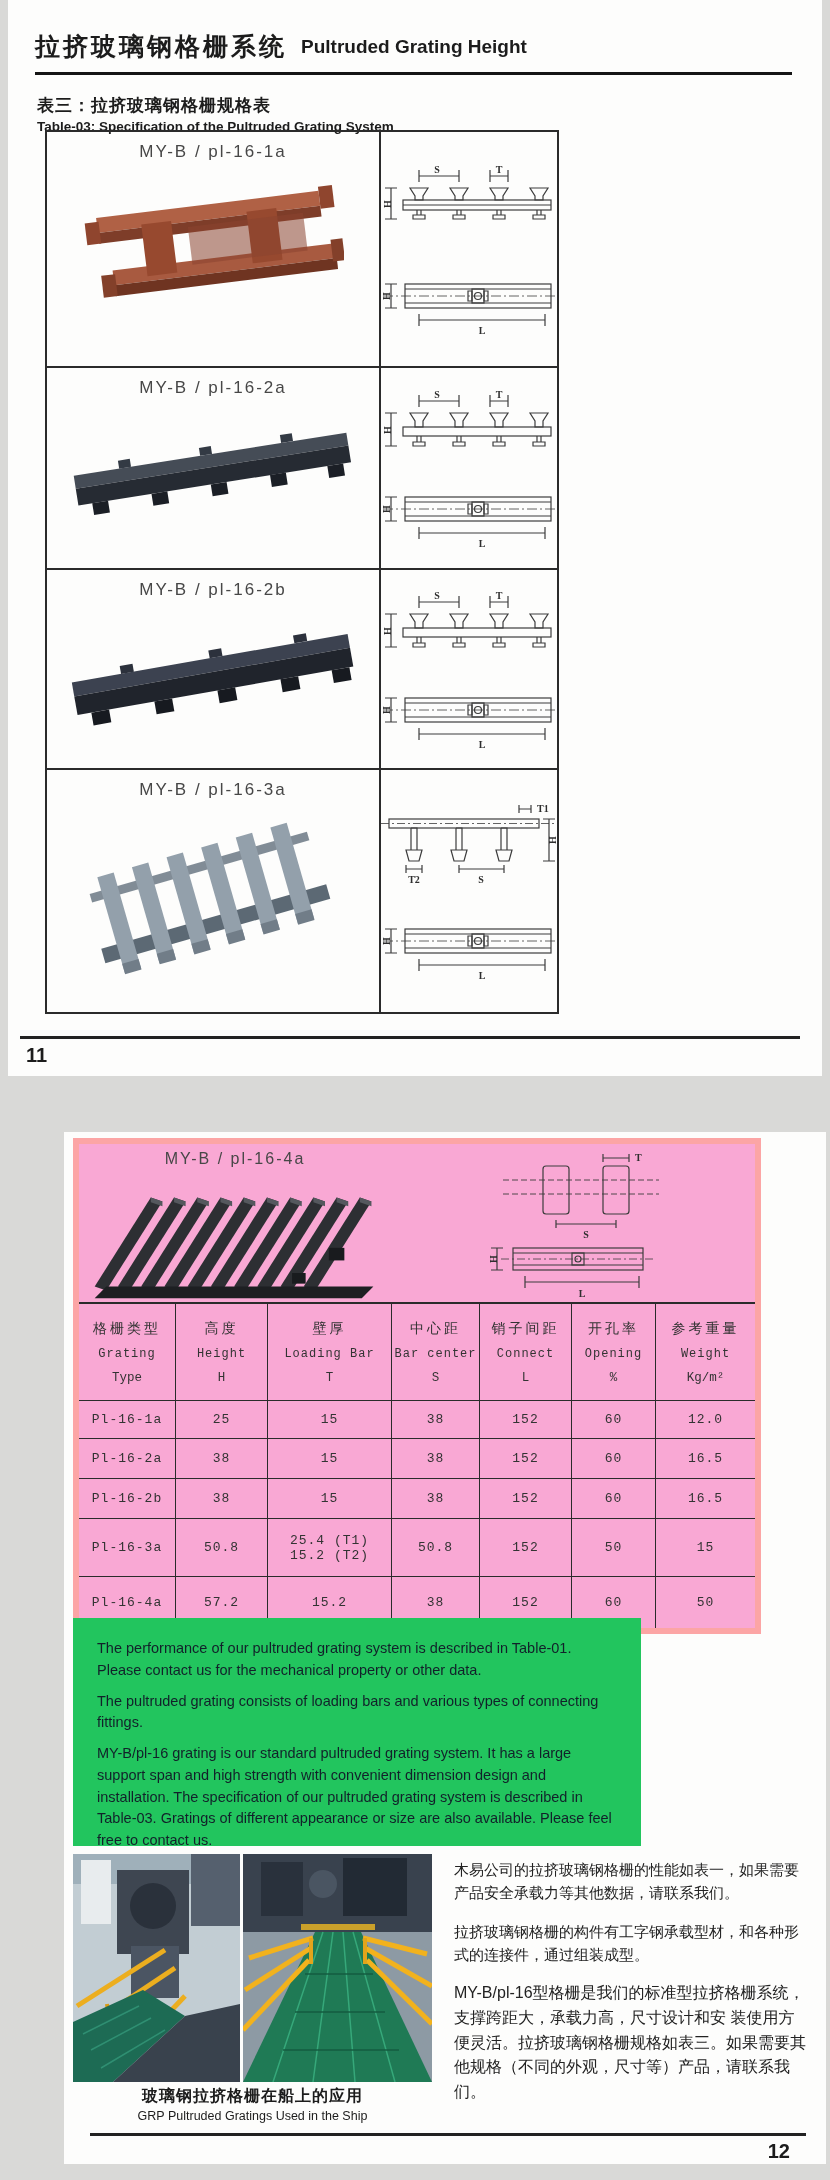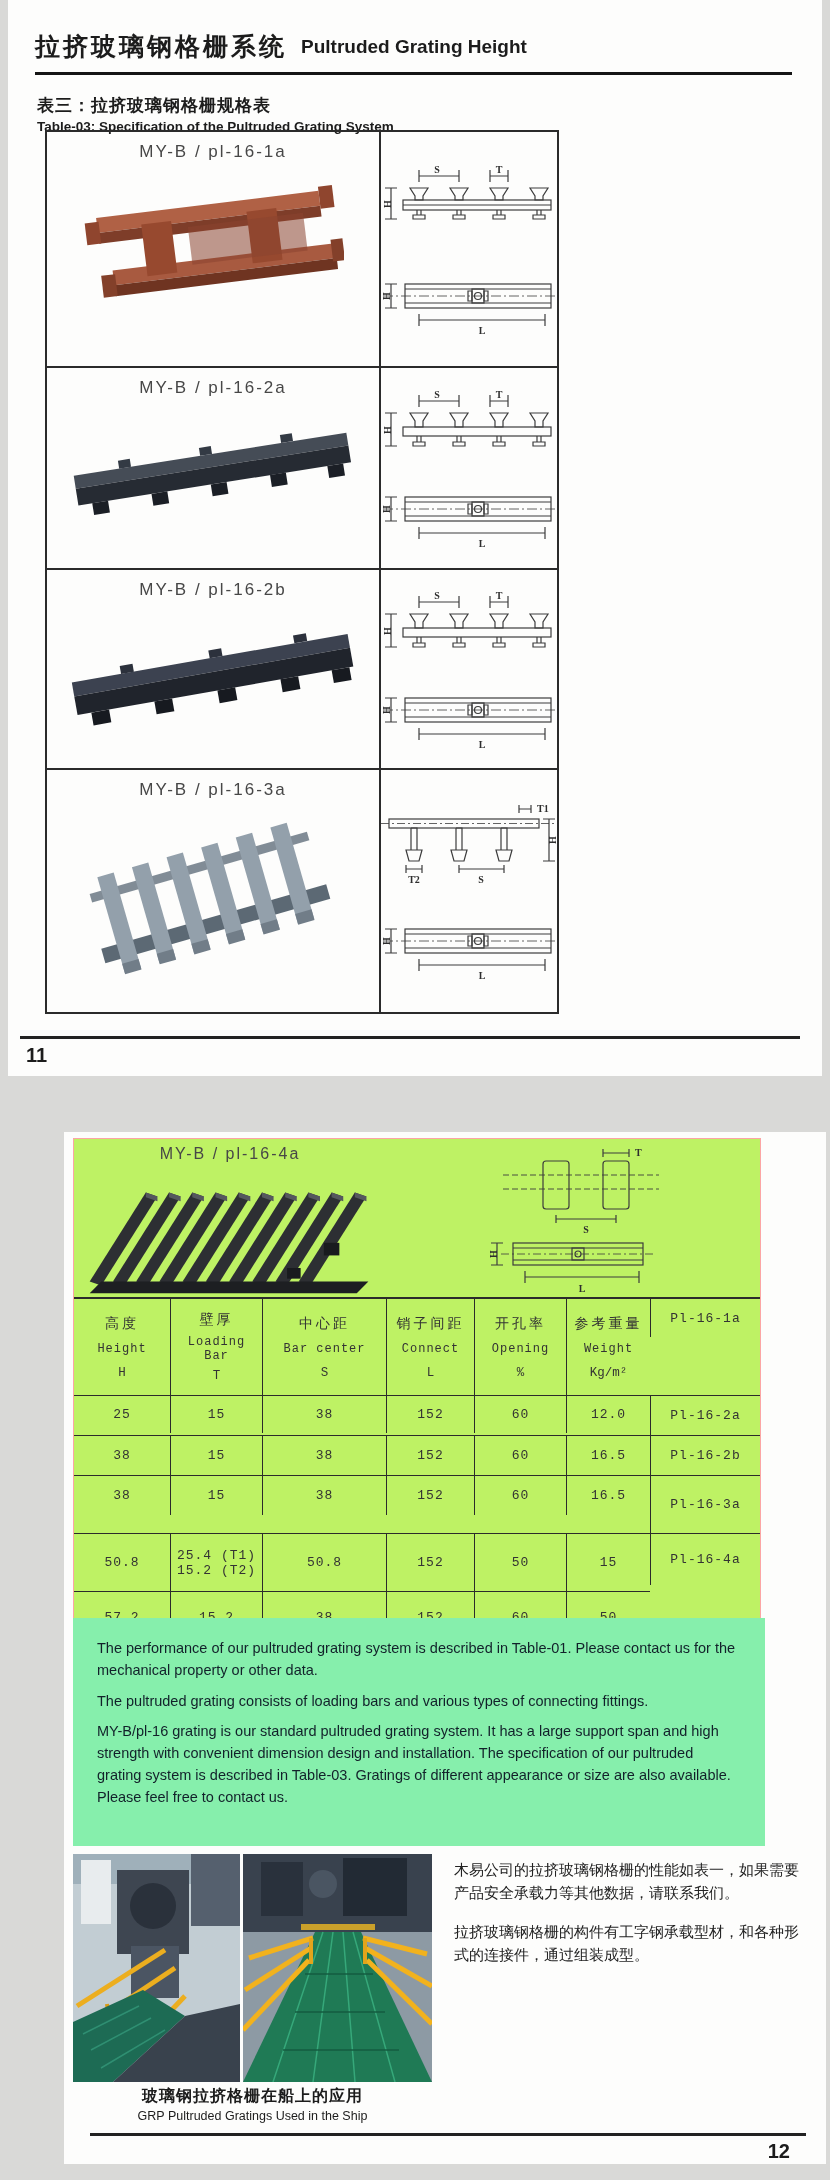--- a/index.html
+++ b/index.html
@@ -46,21 +46,21 @@
     font-size: 10px; fill: #2e2e2e;
   }
   .dim-draw { stroke: #3c3c3c; }
 
   .foot1-rule { position: absolute; left: 12px; top: 1036px; width: 780px; border-top: 3px solid #222; }
   .foot1-num { position: absolute; left: 18px; top: 1044px; font-size: 20px; font-weight: bold; }
 
   
   .p2table {
     position: absolute; left: 9px; top: 6px; width: 688px;
-    border: 1px solid #fca5a5; background: #bef264;
+    border: 6px solid #fca5a5; background: #f9a8d4;
   }
   .featured {
     display: grid; grid-template-columns: 312px 1fr; height: 160px;
     border-bottom: 2px solid #2b2b2b;
   }
   .featured .pcell { padding-top: 6px; }
   .featured .pcell .model { font-size: 16px; }
   .spec { display: grid; grid-template-columns: 96px 92px 124px 88px 92px 84px 1fr; }
   .spec > div {
     display: flex; align-items: center; justify-content: center; text-align: center;
@@ -73,22 +73,22 @@
   .hcell .hsym { font-family: "Liberation Mono", monospace; font-size: 12.5px; color: #333; }
   .spec .dcel {
     font-family: "Liberation Mono", monospace; font-size: 13px; color: #333;
     letter-spacing: 1px; white-space: pre-line;
   }
   .spec .r1 { height: 38px; } .spec .r2 { height: 40px; } .spec .r3 { height: 40px; }
   .spec .r4 { height: 58px; } .spec .r5 { height: 52px; }
 
   
   .cyan {
-    position: absolute; left: 9px; top: 486px; width: 692px; height: 228px;
-    background: #86efac; padding: 20px 24px 16px 24px;
+    position: absolute; left: 9px; top: 486px; width: 568px; height: 228px;
+    background: #22c55e; padding: 20px 24px 16px 24px;
   }
   .cyan p { font-size: 14.5px; line-height: 1.5; margin-bottom: 9px; color: #12212a; }
 
   
   .photoA { position: absolute; left: 9px; top: 722px; width: 167px; height: 228px; }
   .photoB { position: absolute; left: 179px; top: 722px; width: 189px; height: 228px; }
   .caption { position: absolute; left: 9px; top: 954px; width: 359px; text-align: center; }
   .caption .zh { font-size: 16px; font-weight: bold; letter-spacing: 1px; }
   .caption .en { font-size: 12.5px; font-weight: normal; margin-top: 2px; }
 
@@ -366,20 +366,25 @@
           <text transform="rotate(-90 21 109)" x="21" y="112" text-anchor="middle" stroke="none">H</text>
           <path d="M52 126 V138 M166 126 V138 M52 132 H166"></path>
           <text x="109" y="147" text-anchor="middle" stroke="none">L</text>
         </svg>
       </div>
     </div>
 
     <div class="spec">
 
       <div class="hcell">
+        <span class="hzh">格栅类型</span>
+        <span class="hen">Grating</span>
+        <span class="hsym">Type</span>
+      </div>
+      <div class="hcell">
         <span class="hzh">高度</span>
         <span class="hen">Height</span>
         <span class="hsym">H</span>
       </div>
       <div class="hcell">
         <span class="hzh">壁厚</span>
         <span class="hen">Loading Bar</span>
         <span class="hsym">T</span>
       </div>
       <div class="hcell">
@@ -503,17 +508,18 @@
   </div>
 
   <div class="caption">
     <div class="zh">玻璃钢拉挤格栅在船上的应用</div>
     <div class="en">GRP Pultruded Gratings Used in the Ship</div>
   </div>
 
   <div class="cn-col">
     <p>木易公司的拉挤玻璃钢格栅的性能如表一，如果需要产品安全承载力等其他数据，请联系我们。</p>
     <p>拉挤玻璃钢格栅的构件有工字钢承载型材，和各种形式的连接件，通过组装成型。</p>
+    <p class="big">MY-B/pl-16型格栅是我们的标准型拉挤格栅系统，支撑跨距大，承载力高，尺寸设计和安 装使用方便灵活。拉挤玻璃钢格栅规格如表三。如果需要其他规格（不同的外观，尺寸等）产品，请联系我们。</p>
   </div>
 
   <div class="foot2-rule"></div>
   <div class="foot2-num">12</div>
 </section>
 
 </body></html>

